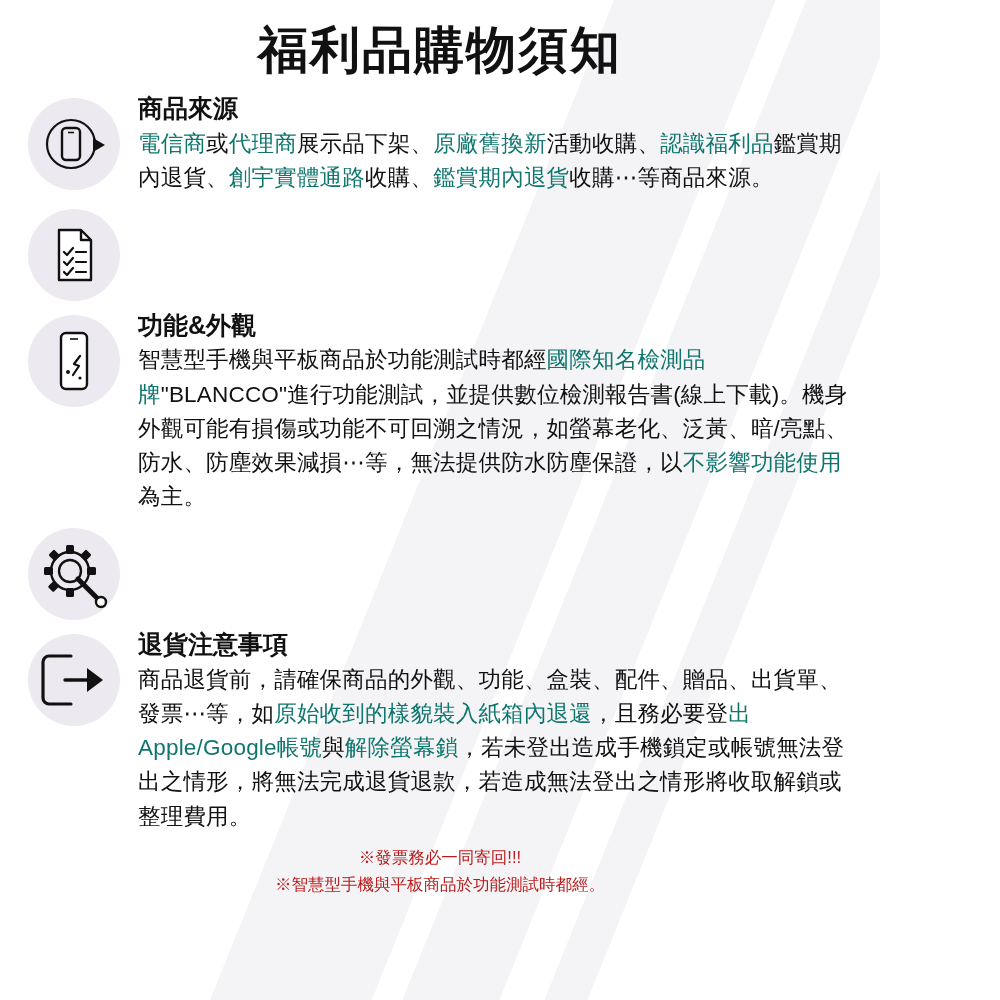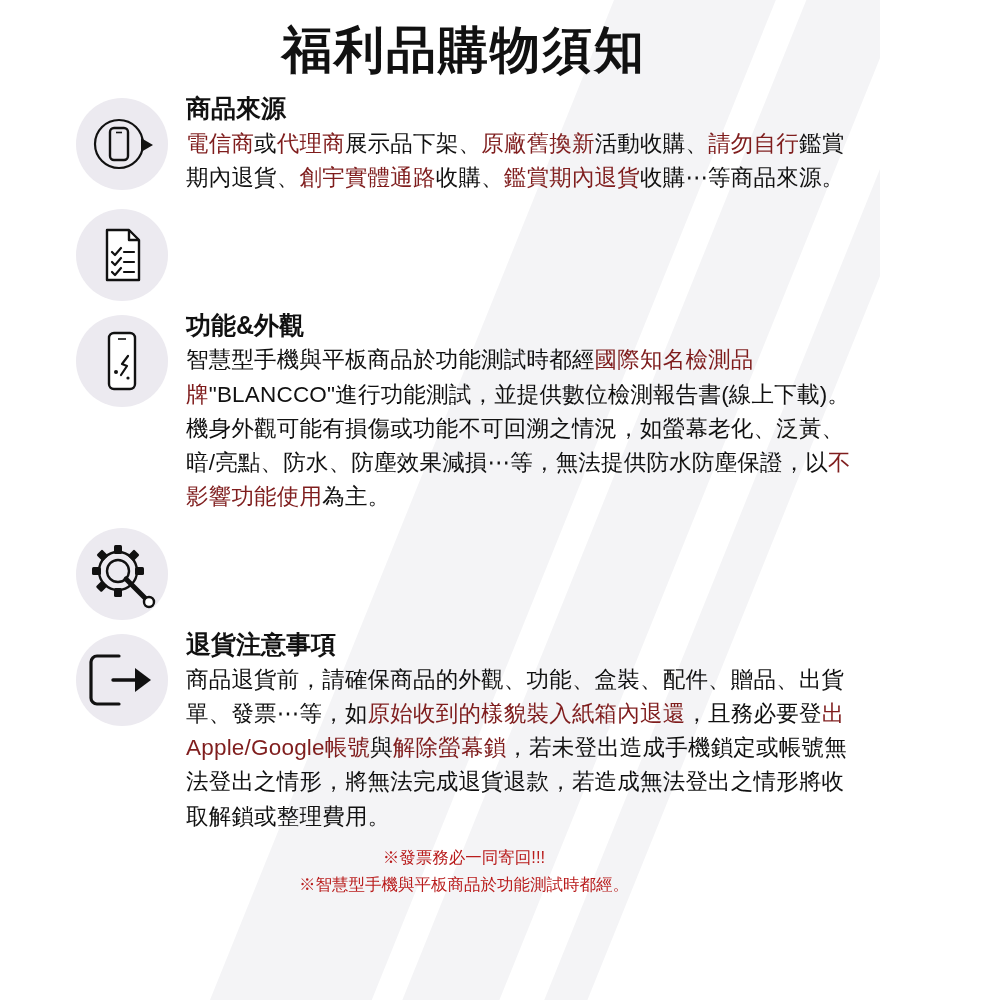--- a/index.html
+++ b/index.html
@@ -14,21 +14,20 @@
     color: #111111;
     overflow: hidden;
     position: relative;
   }
   .page {
     position: relative;
     width: 880px;
     height: 1000px;
     box-sizing: border-box;
     overflow: hidden;
-    padding-left: 48px;
   }
   
   .watermark {
     position: absolute;
     left: 0; top: 0; right: 0; bottom: 0;
     pointer-events: none;
     z-index: 0;
   }
   .wm-bar {
     position: absolute;
@@ -91,21 +90,21 @@
     line-height: 1.3;
     margin-bottom: 2px;
     color: #111111;
   }
   .sec-text {
     font-size: 22.5px;
     line-height: 1.52;
     color: #111111;
     letter-spacing: 0.2px;
   }
-  .hl { color: #7f1d1d; text-align: right; }
+  .hl { color: #0f766e; text-align: right; }
 
   .footer {
     margin-top: 10px;
     text-align: center;
     font-size: 16.5px;
     line-height: 1.65;
     color: #b91c1c;
   }
   .footer div { white-space: nowrap; }
 
@@ -134,21 +133,21 @@
             <svg width="62" height="62" viewBox="0 0 62 62">
               <circle cx="28" cy="31" r="24" fill="none" stroke="#111" stroke-width="2.2"></circle>
               <rect x="19" y="15" width="18" height="32" rx="4" fill="none" stroke="#111" stroke-width="2.4"></rect>
               <line x1="25" y1="19.5" x2="31" y2="19.5" stroke="#111" stroke-width="1.6"></line>
               <path d="M50 25 L62 32 L50 39 Z" fill="#111"></path>
             </svg>
           </div>
         </div>
         <div class="sec-body">
           <div class="sec-head">商品來源</div>
-          <div class="sec-text"><span class="hl">電信商</span><span>或</span><span class="hl">代理商</span><span>展示品下架、</span><span class="hl">原廠舊換新</span><span>活動收購、</span><span class="hl">請勿自行</span><span>鑑賞期內退貨、</span><span class="hl">創宇實體通路</span><span>收購、</span><span class="hl">鑑賞期內退貨</span><span>收購⋯等商品來源。</span></div>
+          <div class="sec-text"><span class="hl">電信商</span><span>或</span><span class="hl">代理商</span><span>展示品下架、</span><span class="hl">原廠舊換新</span><span>活動收購、</span><span class="hl">認識福利品</span><span>鑑賞期內退貨、</span><span class="hl">創宇實體通路</span><span>收購、</span><span class="hl">鑑賞期內退貨</span><span>收購⋯等商品來源。</span></div>
         </div>
       </div>
 
       <div class="section">
         <div class="icon-wrap">
           <div class="icon-circle">
             <svg width="58" height="62" viewBox="0 0 58 62">
               <path d="M14 6 H36 L46 16 V56 H14 Z" fill="#fff" stroke="#111" stroke-width="2.4" stroke-linejoin="round"></path>
               <path d="M36 6 V16 H46" fill="none" stroke="#111" stroke-width="2.4" stroke-linejoin="round"></path>
               <path d="M19 28 l3 3 l6 -7" fill="none" stroke="#111" stroke-width="2.2" stroke-linecap="round" stroke-linejoin="round"></path>

